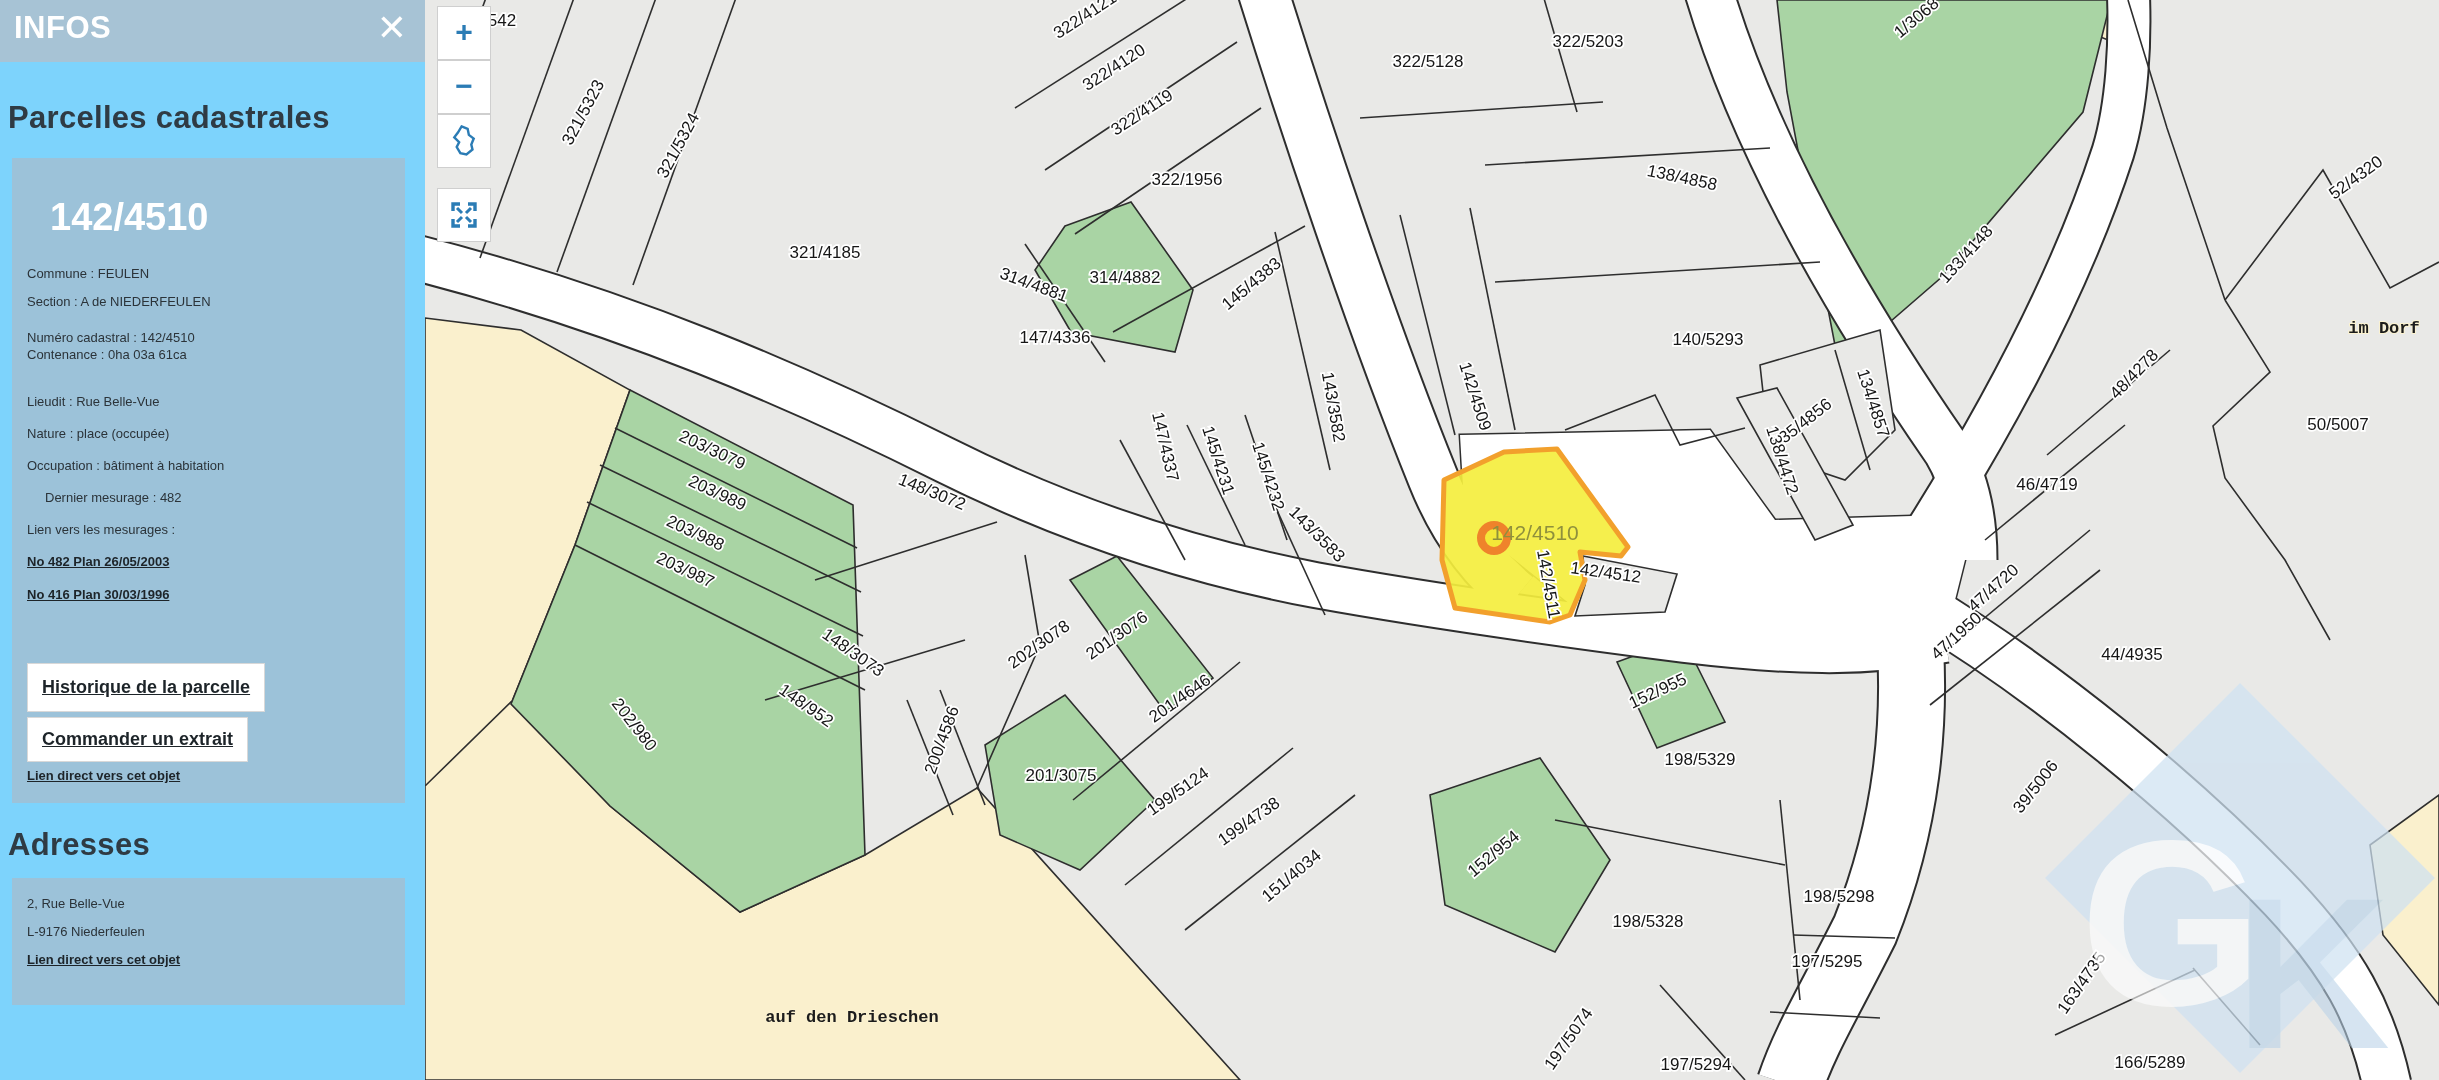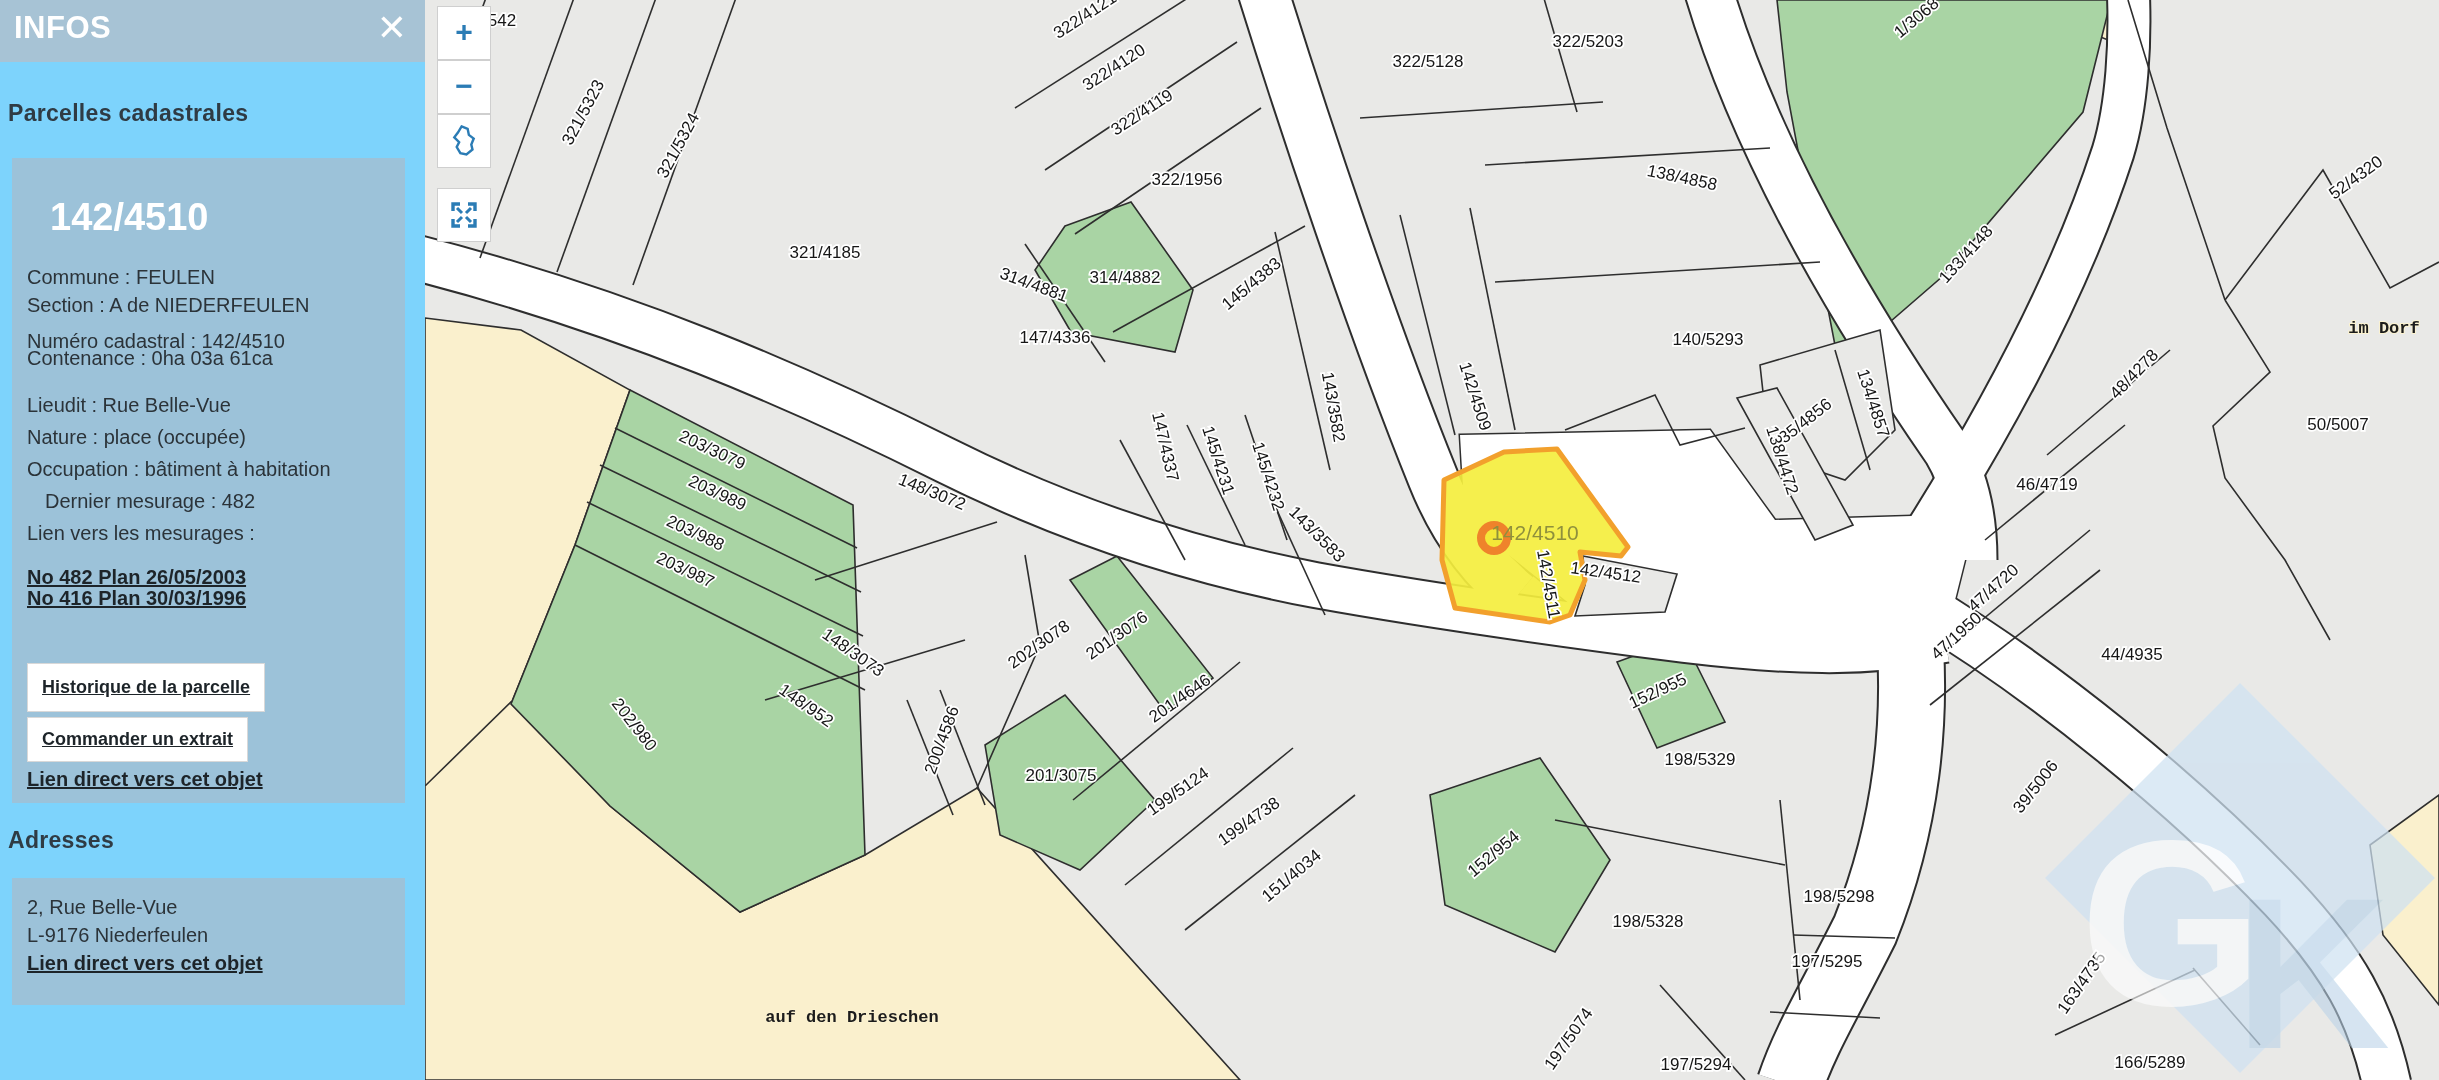--- a/index.html
+++ b/index.html
@@ -4,26 +4,26 @@
 <style>
   html,body{margin:0;padding:0;background:#e9e9e7;width:2439px;height:1080px;overflow:hidden;
             font-family:"Liberation Sans",sans-serif;}
   .app{position:relative;width:2439px;height:1080px;}
 
   
   .sidebar{position:absolute;left:0;top:0;width:425px;height:1080px;background:#7dd3fc;z-index:30;}
   .sb-header{position:absolute;left:0;top:0;width:425px;height:62px;background:#a7c3d5;}
   .sb-header .title{position:absolute;left:14px;top:10px;color:#fff;font-size:31px;font-weight:bold;letter-spacing:.5px;}
   .sb-close{position:absolute;right:18px;top:6px;color:#fff;font-size:36px;font-weight:300;cursor:pointer;line-height:44px;}
-  .sb-h2{position:absolute;left:8px;color:#2f3b44;font-size:23px;font-weight:bold;letter-spacing:.3px;}
+  .sb-h2{position:absolute;left:8px;color:#2f3b44;font-size:31px;font-weight:bold;letter-spacing:.3px;}
   .card{position:absolute;left:12px;width:393px;background:#9cc2d9;}
   .card1{top:158px;height:645px;}
   .card2{top:878px;height:127px;}
   .parcel-num{position:absolute;left:38px;top:38px;color:#fff;font-size:38px;font-weight:bold;}
-  .row{position:absolute;left:15px;color:#2b3339;font-size:20px;white-space:nowrap;}
+  .row{position:absolute;left:15px;color:#2b3339;font-size:13px;white-space:nowrap;}
   .lnk{font-weight:bold;text-decoration:underline;color:#1d2429;cursor:pointer;}
   .btn{position:absolute;left:15px;background:#fff;border:1px solid #d8d8d8;color:#1d2429;
        font-size:18px;font-weight:bold;text-decoration:underline;text-align:center;
        font-family:"Liberation Sans",sans-serif;cursor:pointer;padding:0 14px;}
   
   .map{position:absolute;left:425px;top:0;width:2014px;height:1080px;background:#e9e9e7;}
   .ctrl{position:absolute;width:54px;height:54px;background:#fff;border:1px solid #cfcfcf;
         box-sizing:border-box;color:#2b7cb5;font-size:30px;font-weight:bold;text-align:center;
         line-height:50px;cursor:pointer;z-index:40;}
   svg text.lbl{font-family:"Liberation Sans",sans-serif;font-size:17px;fill:#161616;
@@ -250,21 +250,21 @@
       <div class="parcel-num">142/4510</div>
       <div class="row" style="top:108px;">Commune : FEULEN</div>
       <div class="row" style="top:136px;">Section : A de NIEDERFEULEN</div>
       <div class="row" style="top:172px;">Numéro cadastral : 142/4510</div>
       <div class="row" style="top:189px;">Contenance : 0ha 03a 61ca</div>
       <div class="row" style="top:236px;">Lieudit : Rue Belle-Vue</div>
       <div class="row" style="top:268px;">Nature : place (occupée)</div>
       <div class="row" style="top:300px;">Occupation : bâtiment à habitation</div>
       <div class="row" style="top:332px;margin-left:18px;">Dernier mesurage : 482</div>
       <div class="row" style="top:364px;">Lien vers les mesurages :</div>
-      <div class="row lnk" style="top:408px;">No 482 Plan 26/05/2003</div>
+      <div class="row lnk" style="top:396px;">No 482 Plan 26/05/2003</div>
       <div class="row lnk" style="top:429px;">No 416 Plan 30/03/1996</div>
       <button class="btn" style="top:505px;height:49px;">Historique de la parcelle</button>
       <button class="btn" style="top:559px;height:45px;">Commander un extrait</button>
       <div class="row lnk" style="top:610px;">Lien direct vers cet objet</div>
     </div>
 
     <div class="sb-h2" style="top:827px;">Adresses</div>
 
     <div class="card card2">
       <div class="row" style="top:18px;">2, Rue Belle-Vue</div>

